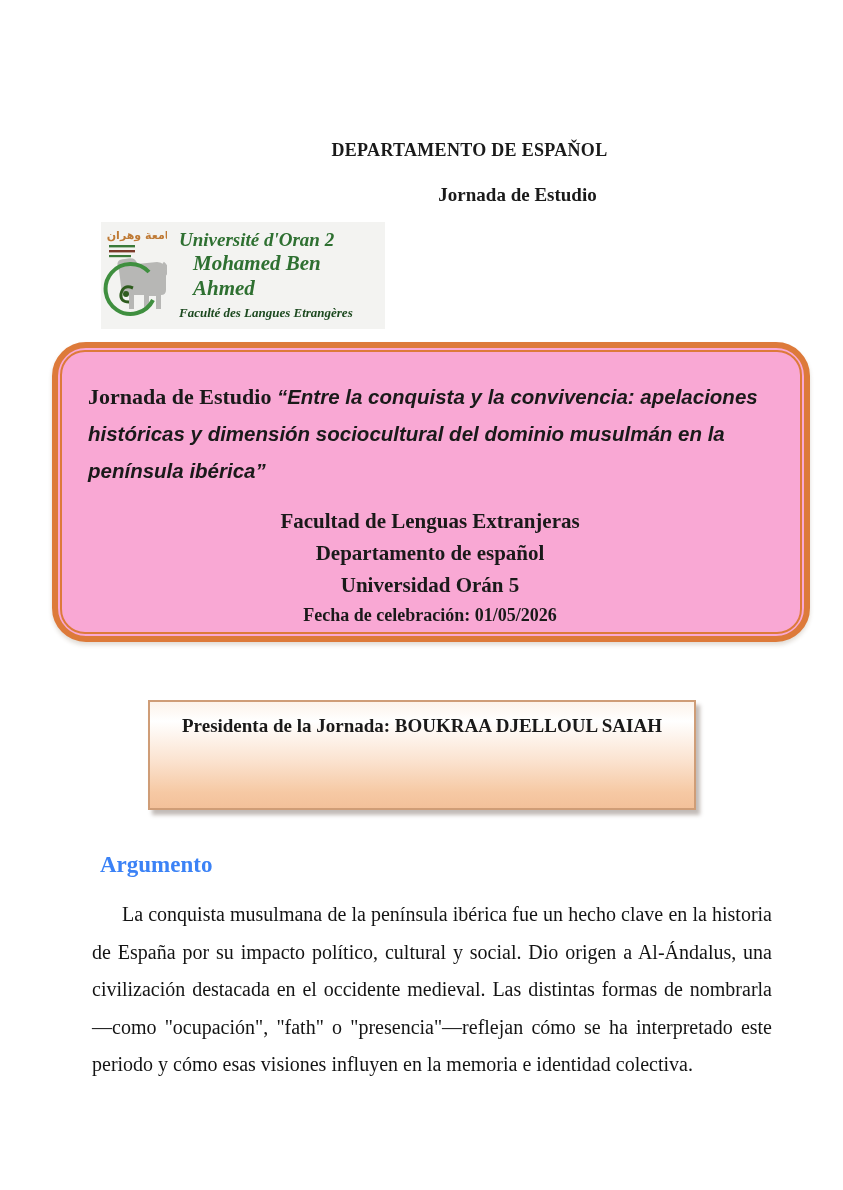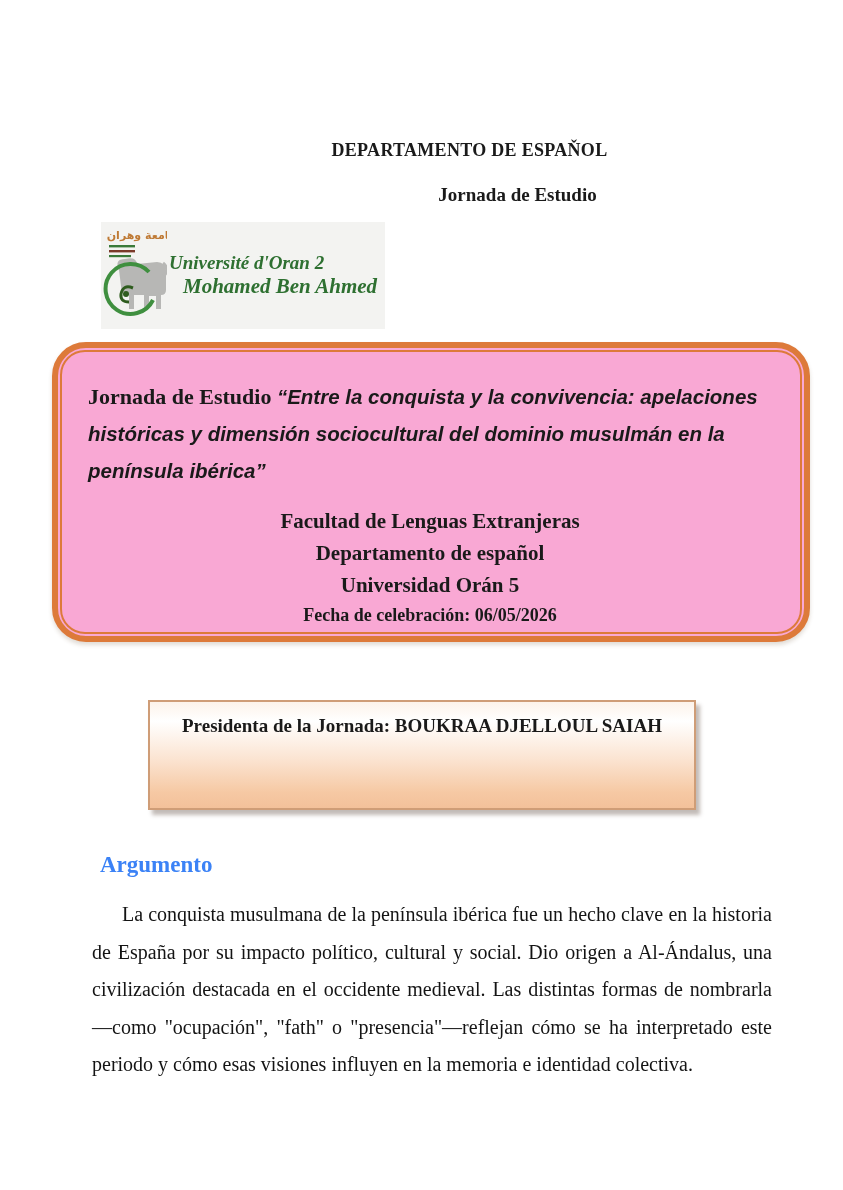--- a/index.html
+++ b/index.html
@@ -21,21 +21,21 @@
     text-align:center;padding-left:192px;box-sizing:border-box;
     font-size:19px;font-weight:bold;
   }
 
   
   .logo{
     position:absolute;top:222px;left:101px;width:284px;height:107px;
     background:#f3f3f1;display:flex;align-items:center;
   }
   .logo-emblem{flex:0 0 64px;height:100px;margin-left:2px;}
-  .logo-text{flex:1;padding-left:2px;}
+  .logo-text{flex:1;padding-left:12px;}
   .logo-line1{
     font-size:19px;font-weight:bold;font-style:italic;color:#2e7031;line-height:22px;
   }
   .logo-line2{
     font-size:21px;font-weight:bold;font-style:italic;color:#2e7031;
     line-height:25px;margin-left:14px;
   }
   .logo-line3{
     font-size:13px;font-weight:bold;font-style:italic;color:#1d4a20;
     line-height:20px;margin-top:2px;
@@ -103,34 +103,35 @@
       <path fill="#b7b7b5" d="M16 44 q-5 -11 6 -11 q11 -3 12 5 l20 -2 q9 0 9 11 l0 17 q0 5 -5 5 l0 14 -5 0 0 -13 -7 0 0 13 -5 0 0 -14 -10 0 0 14 -5 0 0 -14 q-8 -2 -8 -9 z"></path>
       <path fill="none" stroke="#b7b7b5" stroke-width="3" d="M61 50 q6 -7 -1 -13"></path>
 
       <path fill="none" stroke="#3f8f3f" stroke-width="4" d="M46 46 A25 25 0 1 0 50 74"></path>
       <path fill="none" stroke="#2e5c1e" stroke-width="3" d="M30 62 q-10 -4 -12 6 q-1 8 8 8"></path>
       <circle cx="23" cy="68" r="3" fill="#2e5c1e"></circle>
     </svg>
     <div class="logo-text">
       <div class="logo-line1">Université d'Oran 2</div>
       <div class="logo-line2">Mohamed Ben Ahmed</div>
+      <div class="logo-line3">Faculté des Langues Etrangères</div>
     </div>
   </div>
 
   <div class="event-box">
     <div class="event-box-inner">
       <div class="event-title">
         <span class="lead">Jornada de Estudio</span>
         <span class="theme">“Entre la conquista y la convivencia: apelaciones históricas y dimensión sociocultural del dominio musulmán en la península ibérica”</span>
       </div>
       <div class="event-center">
         <div class="event-line">Facultad de Lenguas Extranjeras</div>
         <div class="event-line">Departamento de español</div>
         <div class="event-line">Universidad Orán 5</div>
-        <div class="event-date">Fecha de celebración: 06/05/2026</div>
+        <div class="event-date">Fecha de celebración: 01/05/2026</div>
       </div>
     </div>
   </div>
 
   <div class="president-box">
     <div class="president-line">Presidenta de la Jornada: BOUKRAA DJELLOUL SAIAH</div>
   </div>
 
   <div class="arg-heading">Argumento</div>
   <div class="arg-body">La conquista musulmana de la península ibérica fue un hecho clave en la historia de España por su impacto político, cultural y social. Dio origen a Al-Ándalus, una civilización destacada en el occidente medieval. Las distintas formas de nombrarla —como "ocupación", "fath" o "presencia"—reflejan cómo se ha interpretado este periodo y cómo esas visiones influyen en la memoria e identidad colectiva.</div>

